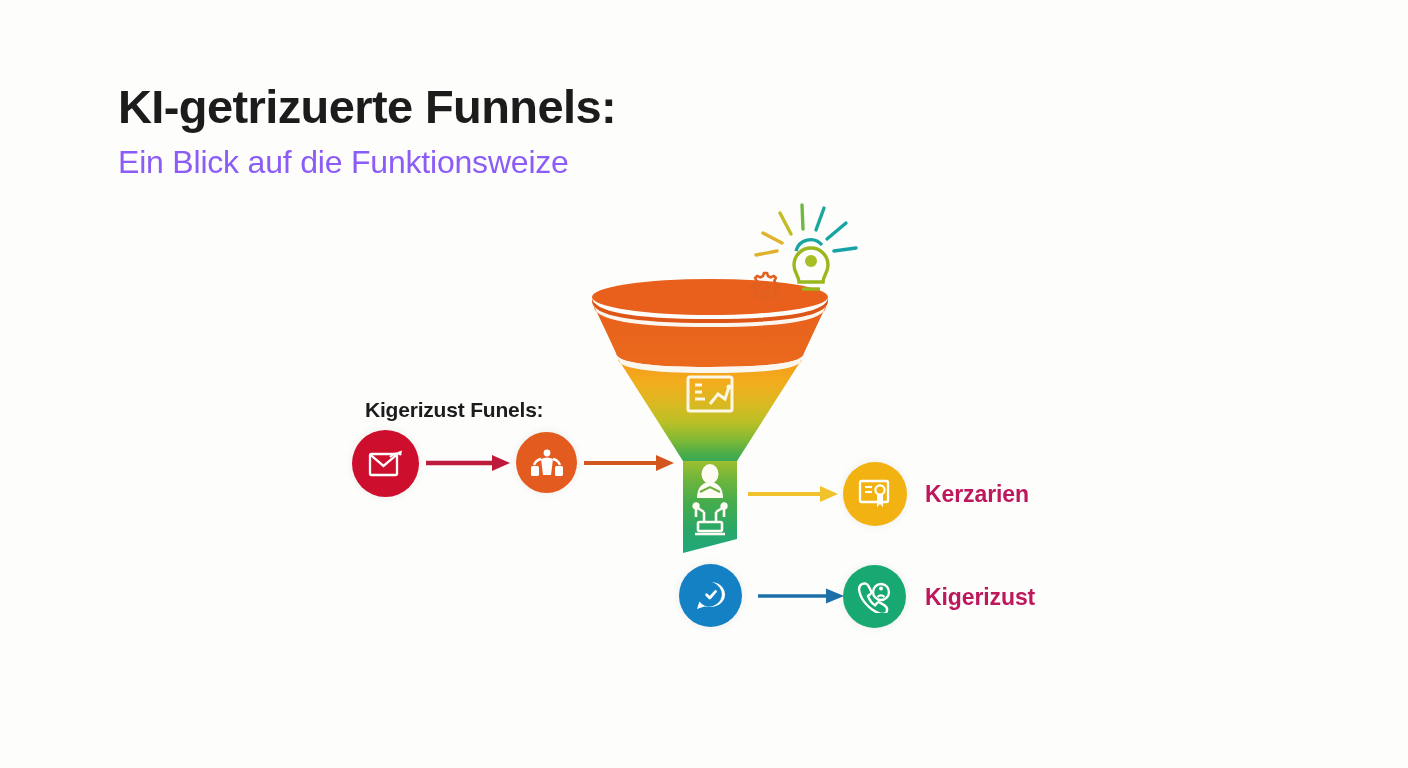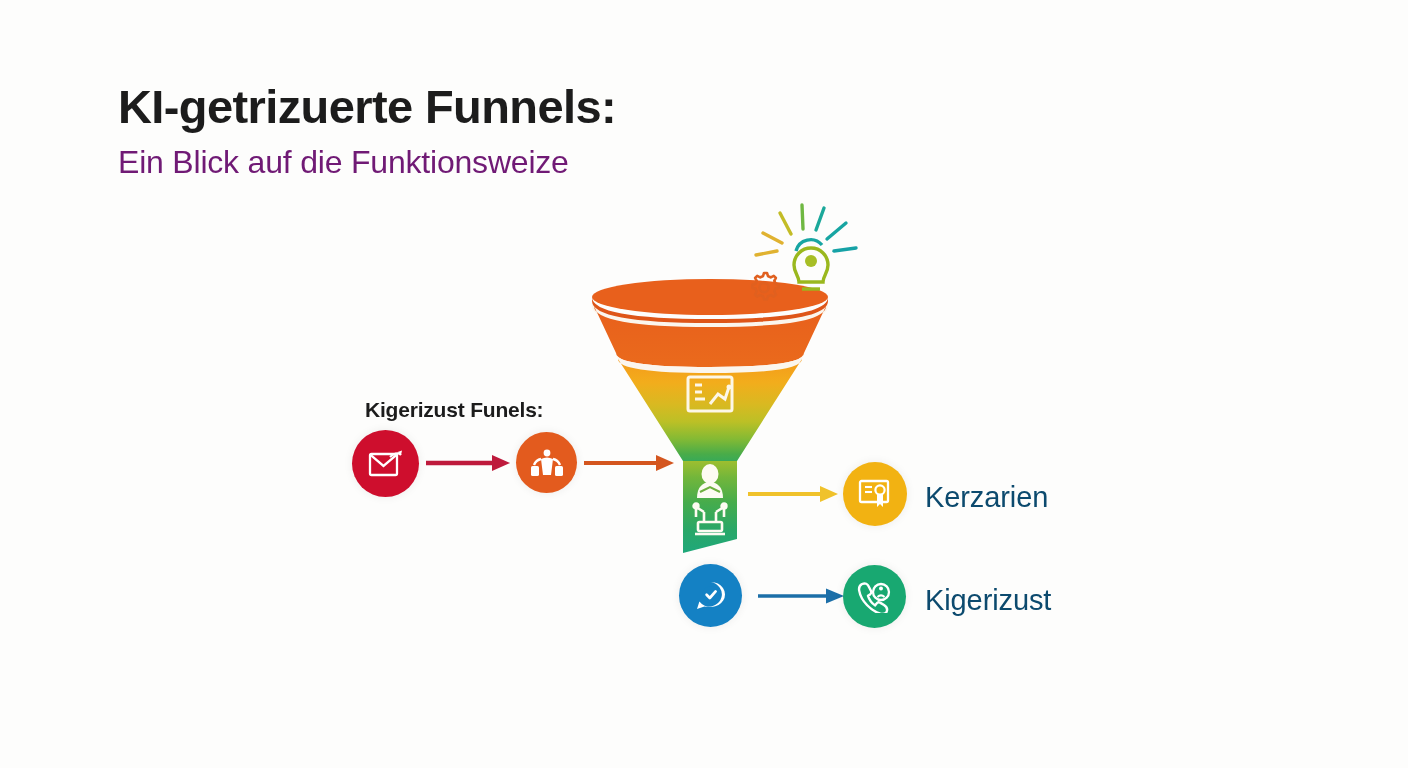--- a/index.html
+++ b/index.html
@@ -33,21 +33,21 @@
     font-weight: bold;
     color: #1c1c1c;
     letter-spacing: -0.6px;
     line-height: 1.05;
     margin: 0;
     white-space: nowrap;
   }
   #page-subtitle {
     font-size: 32px;
     font-weight: normal;
-    color: #701a75;
+    color: #8b5cf6;
     letter-spacing: -0.2px;
     line-height: 1.1;
     margin: 14px 0 0 0;
     white-space: nowrap;
   }
 
   
   .badge {
     position: absolute;
     border-radius: 50%;
@@ -67,24 +67,25 @@
     font-weight: bold;
     color: #1c1c1c;
     white-space: nowrap;
     letter-spacing: -0.2px;
     text-align: right;
   }
 
   
   .outcome-label {
     position: absolute;
-    font-size: 29px;
-    color: #0c4a6e;
+    font-size: 23px;
+    color: #be185d;
     white-space: nowrap;
     letter-spacing: -0.1px;
+    font-weight: bold;
   }
 
   
   .arrow { position: absolute; }
 
   
   #funnel { position: absolute; left: 575px; top: 275px; }
 
   .funnel-icon { position: absolute; }
 </style>

